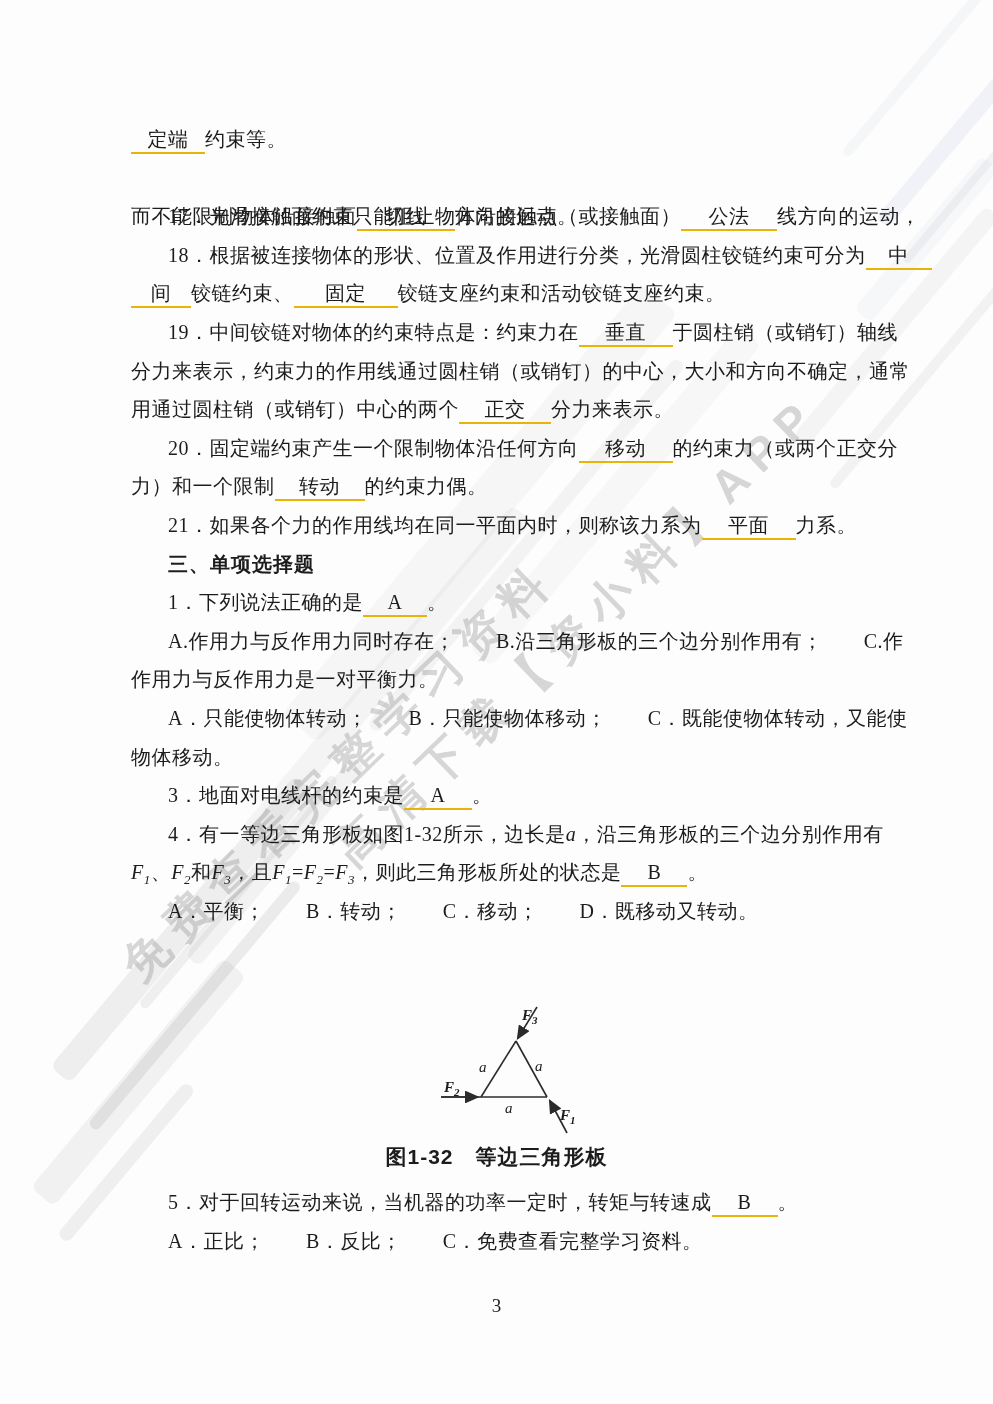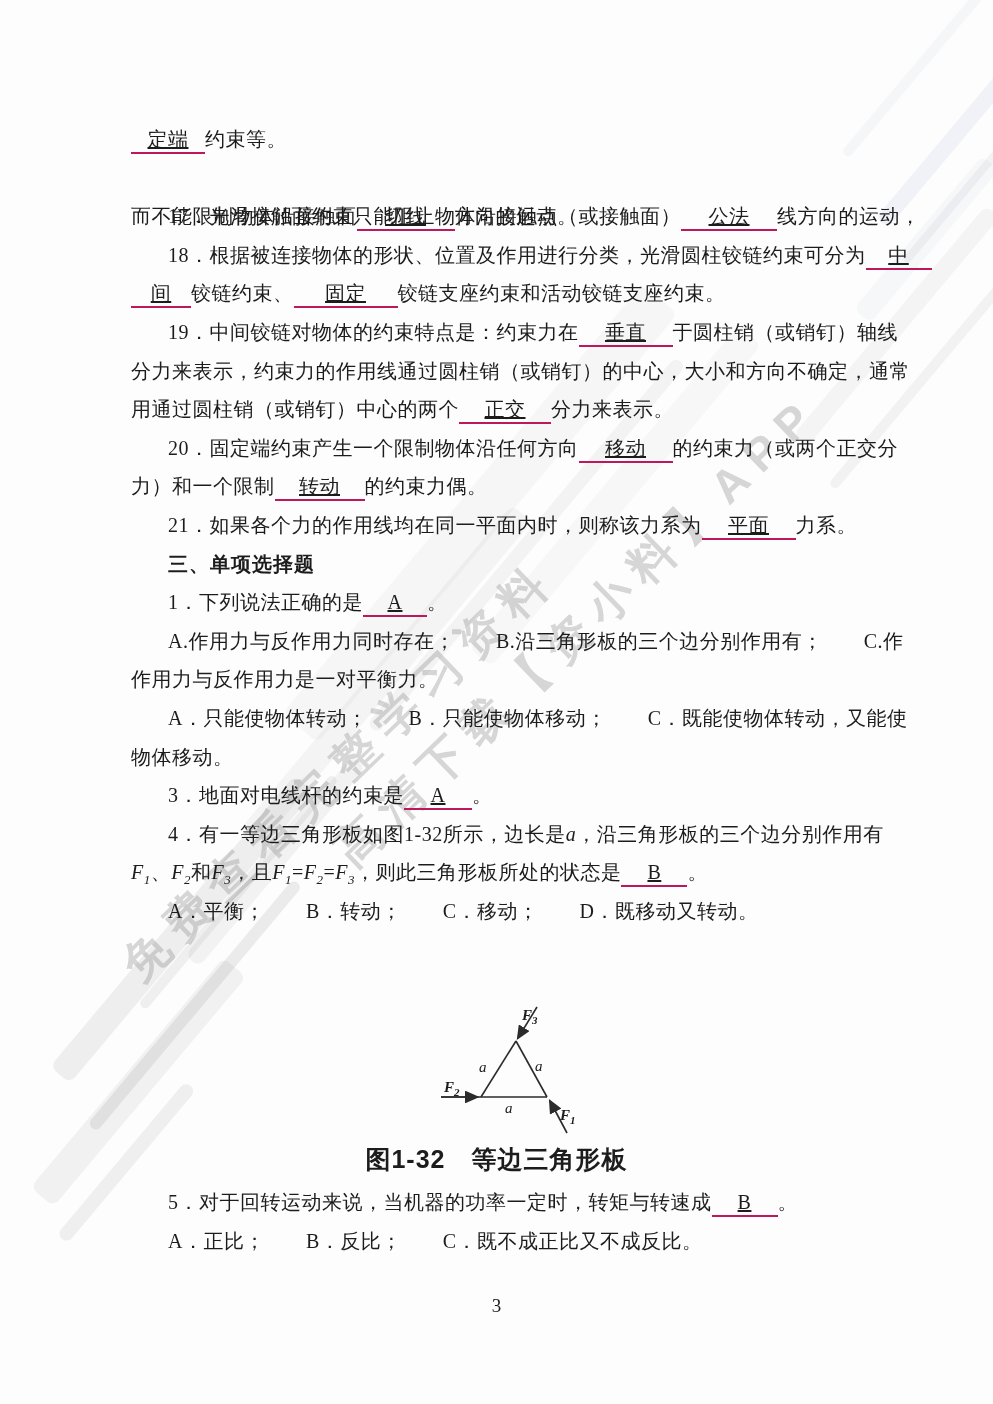--- a/index.html
+++ b/index.html
@@ -46,34 +46,33 @@
   }
   .line.ind{padding-left:37px;}
   .line strong{
     font-family:"Liberation Sans","DejaVu Sans",sans-serif;
     font-weight:bold;
     letter-spacing:1px;
   }
   .blank{
     display:inline-block;
     text-align:center;
-    border-bottom:2px solid #be185d;
+    border-bottom:2px solid #eab308;
     line-height:26px;
     vertical-align:baseline;
     padding:0 4px;
-    text-decoration:underline;
   }
   .ivar{font-style:italic;}
   .fvar{font-style:italic;}
   .fvar sub{font-size:13px;font-style:italic;line-height:0;}
   .caption{
     position:absolute;
     left:0;width:993px;
     text-align:center;
-    font-size:25px;
+    font-size:21px;
     font-weight:bold;
     font-family:"Liberation Sans","DejaVu Sans",sans-serif;
     letter-spacing:1px;
   }
   .pagenum{
     position:absolute;
     left:0;width:993px;
     text-align:center;
     font-size:19px;
   }
@@ -155,17 +154,17 @@
     <text x="152" y="124" font-size="15" font-weight="bold" font-style="italic" fill="#1c1c1c"><tspan>F</tspan><tspan dy="4" font-size="11">1</tspan></text>
     <text x="71" y="76" font-size="15" font-style="italic" fill="#1c1c1c">a</text>
     <text x="127" y="75" font-size="15" font-style="italic" fill="#1c1c1c">a</text>
     <text x="97" y="117" font-size="15" font-style="italic" fill="#1c1c1c">a</text>
   </svg>
 
   <div class="caption" style="top:1143px;">图1-32　等边三角形板</div>
 
   <div class="content" style="top:1183px;" id="lines-q5">
       <div class="line ind">5．对于回转运动来说，当机器的功率一定时，转矩与转速成<span class="blank" style="min-width: 58px;">B</span>。</div>
-      <div class="line ind">A．正比；　　B．反比；　　C．既不成正比又不成反比。</div>
+      <div class="line ind">A．正比；　　B．反比；　　C．免费查看完整学习资料。</div>
     </div>
 
   <div class="pagenum" style="top:1295px;">3</div>
 </div>
 
 </body></html>

